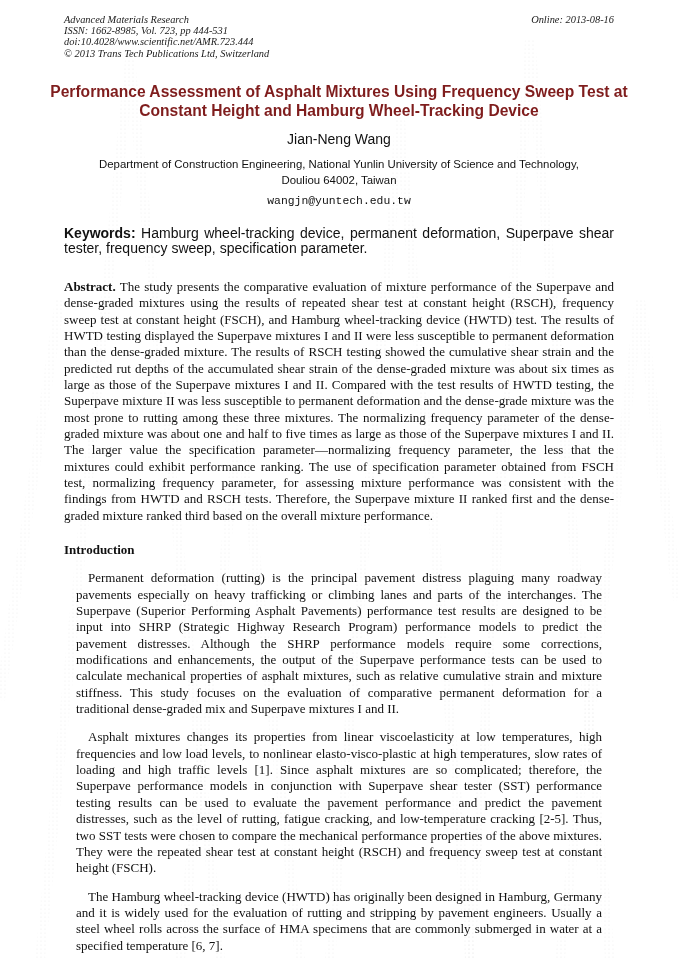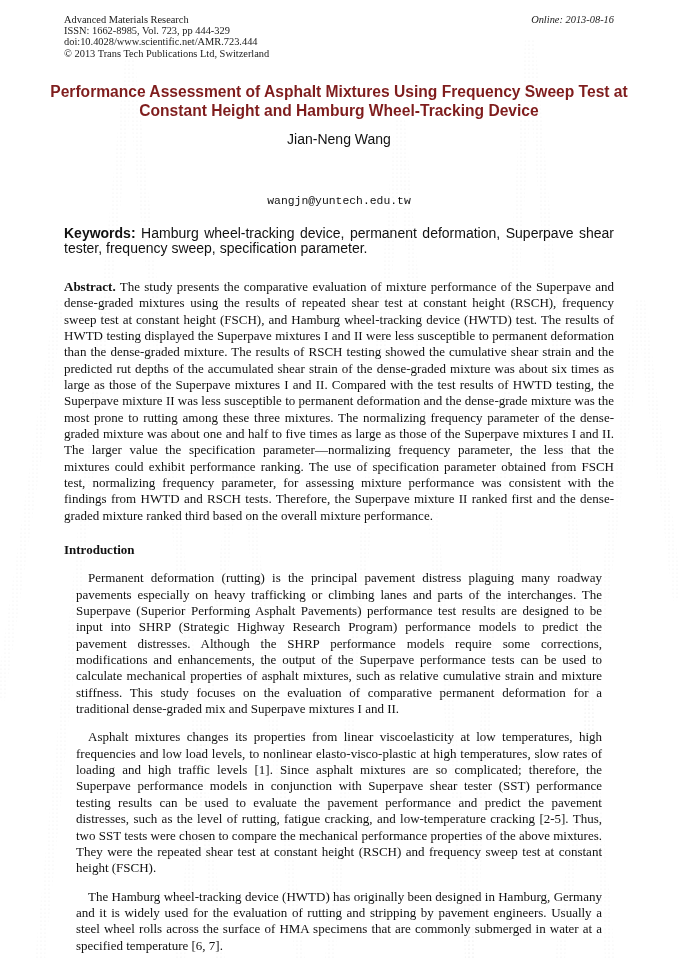--- a/index.html
+++ b/index.html
@@ -7,21 +7,21 @@
     width: 678px; height: 959px; overflow: hidden;
     background: #ffffff; position: relative;
     color: #111111;
   }
   .watermark {
     position: absolute; inset: 0; pointer-events: none; z-index: 0;
   }
   .page { position: relative; z-index: 1; }
   .meta {
     position: absolute; top: 14px; left: 64px;
-    font-family: "Liberation Serif", serif; 
+    font-family: "Liberation Serif", serif; font-style: italic;
     font-size: 10.4px; line-height: 11.2px; color: #1a1a1a;
   }
   .meta-right {
     position: absolute; top: 14px; right: 64px;
     font-family: Liberation Serif, serif; font-style: italic;
     font-size: 10.4px; line-height: 11.2px; color: #1a1a1a;
   }
   .title {
     position: absolute; top: 82px; left: 40px; width: 598px;
     text-align: center;
@@ -73,31 +73,33 @@
     <path d="M470 959 L530 40 L610 959"></path>
     <path d="M560 959 L640 300 L678 600"></path>
     <path d="M0 700 L60 300"></path>
   </g>
 </svg>
 
 <div class="page">
 
   <div class="meta">
     <div>Advanced Materials Research</div>
-    <div>ISSN: 1662-8985, Vol. 723, pp 444-329</div>
+    <div>ISSN: 1662-8985, Vol. 723, pp 444-531</div>
     <div>doi:10.4028/www.scientific.net/AMR.723.444</div>
     <div>© 2013 Trans Tech Publications Ltd, Switzerland</div>
   </div>
   <div class="meta-right">Online: 2013-08-16</div>
 
   <div class="title">Performance Assessment of Asphalt Mixtures Using Frequency Sweep Test at Constant Height and Hamburg Wheel-Tracking Device</div>
 
   <div class="author">Jian-Neng Wang</div>
 
   <div class="affil">
+    <div>Department of Construction Engineering, National Yunlin University of Science and Technology,</div>
+    <div>Douliou 64002, Taiwan</div>
   </div>
 
   <div class="email">wangjn@yuntech.edu.tw</div>
 
   <div class="keywords"><b>Keywords:</b><span> Hamburg wheel-tracking device, permanent deformation, Superpave shear tester, frequency sweep, specification parameter.</span></div>
 
   <div class="body abstract"><b>Abstract.</b><span> The study presents the comparative evaluation of mixture performance of the Superpave and dense-graded mixtures using the results of repeated shear test at constant height (RSCH), frequency sweep test at constant height (FSCH), and Hamburg wheel-tracking device (HWTD) test. The results of HWTD testing displayed the Superpave mixtures I and II were less susceptible to permanent deformation than the dense-graded mixture.  The results of RSCH testing showed the cumulative shear strain and the predicted rut depths of the accumulated shear strain of the dense-graded mixture was about six times as large as those of the Superpave mixtures I and II. Compared with the test results of HWTD testing, the Superpave mixture II was less susceptible to permanent deformation and the dense-grade mixture was the most prone to rutting among these three mixtures. The normalizing frequency parameter of the dense-graded mixture was about one and half to five times as large as those of the Superpave mixtures I and II.  The larger value the specification parameter—normalizing frequency parameter, the less that the mixtures could exhibit performance ranking. The use of specification parameter obtained from FSCH test, normalizing frequency parameter, for assessing mixture performance was consistent with the findings from HWTD and RSCH tests.  Therefore, the Superpave mixture II ranked first and the dense-graded mixture ranked third based on the overall mixture performance.</span></div>
 
   <div class="body intro">
     <p class="section-heading">Introduction</p>

